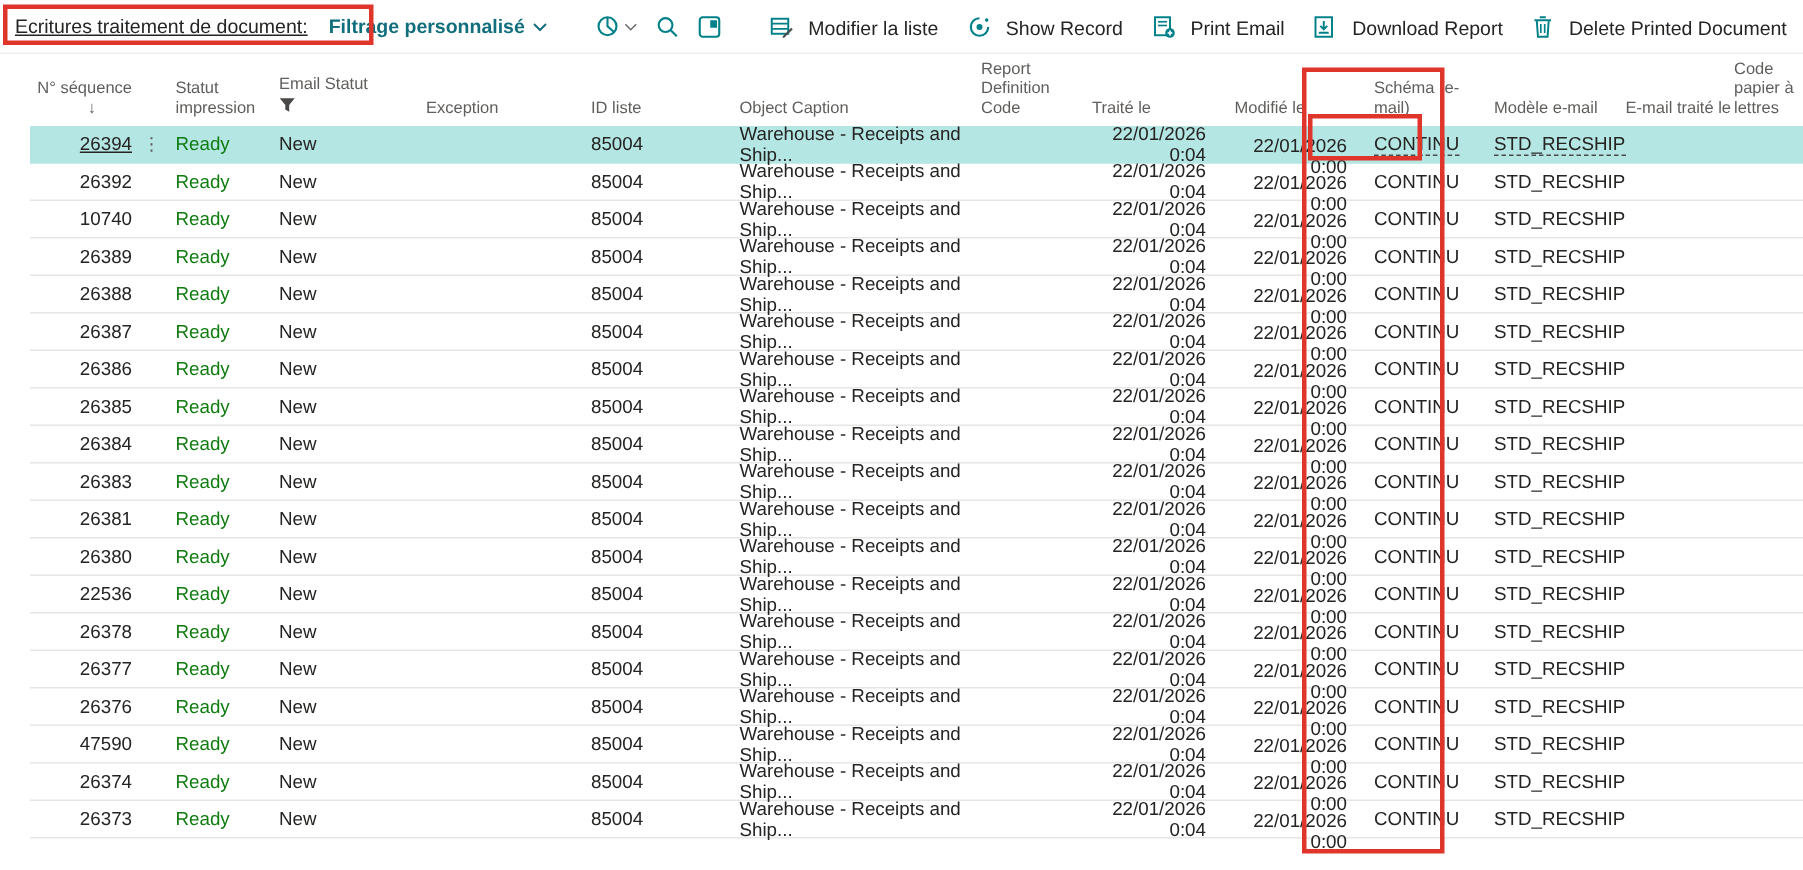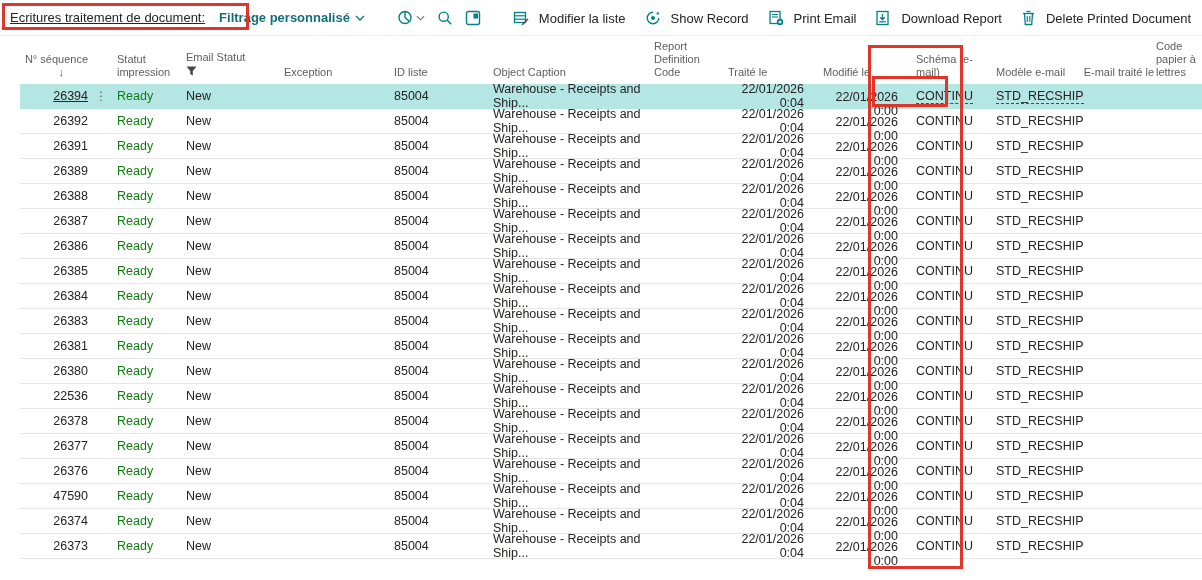--- a/index.html
+++ b/index.html
@@ -238,21 +238,21 @@
       <div class="col-caption"><span>Warehouse - Receipts and Ship...</span></div>
       <div class="col-reportdef"><span></span></div>
       <div class="col-traite"><span>22/01/2026 0:04</span></div>
       <div class="col-modifie"><span>22/01/2026 0:00</span></div>
       <div class="col-schema"><span>CONTINU</span></div>
       <div class="col-modele"><span>STD_RECSHIP</span></div>
       <div class="col-emailtr"><span></span></div>
       <div class="col-codepapier"><span></span></div>
     </div>
       <div class="row">
-      <div class="col-seq"><span>26391</span></div>
+      <div class="col-seq"><span>10740</span></div>
       <div class="col-dots dots">⋮</div>
       <div class="col-statut"><span class="statut-val">Ready</span></div>
       <div class="col-email"><span>New</span></div>
       <div class="col-exception"><span></span></div>
       <div class="col-id"><span>85004</span></div>
       <div class="col-caption"><span>Warehouse - Receipts and Ship...</span></div>
       <div class="col-reportdef"><span></span></div>
       <div class="col-traite"><span>22/01/2026 0:04</span></div>
       <div class="col-modifie"><span>22/01/2026 0:00</span></div>
       <div class="col-schema"><span>CONTINU</span></div>

